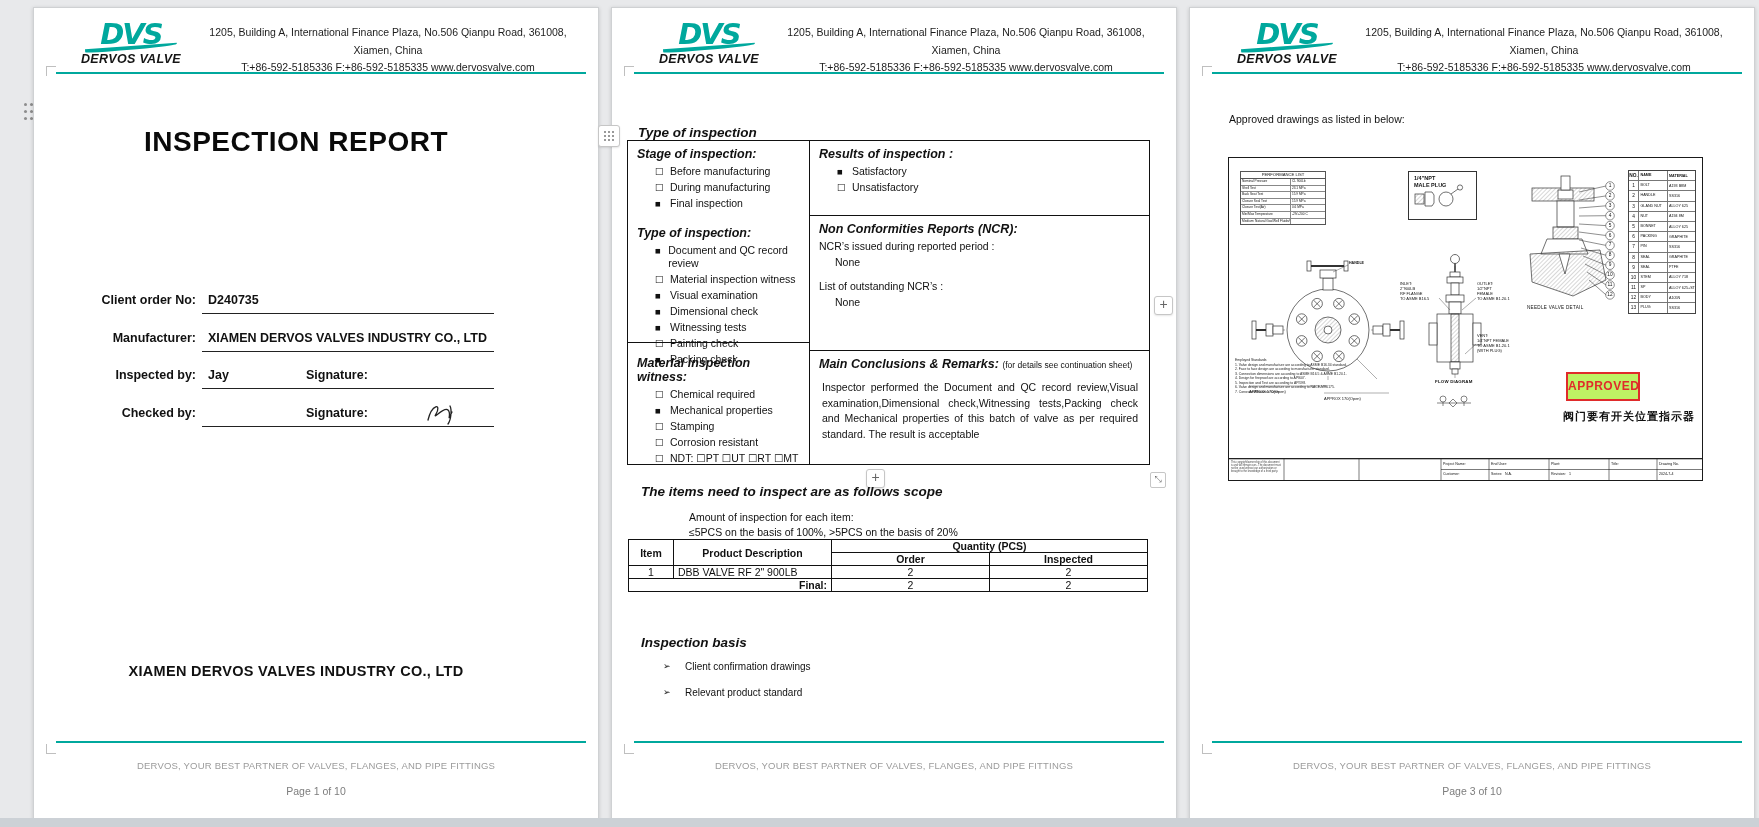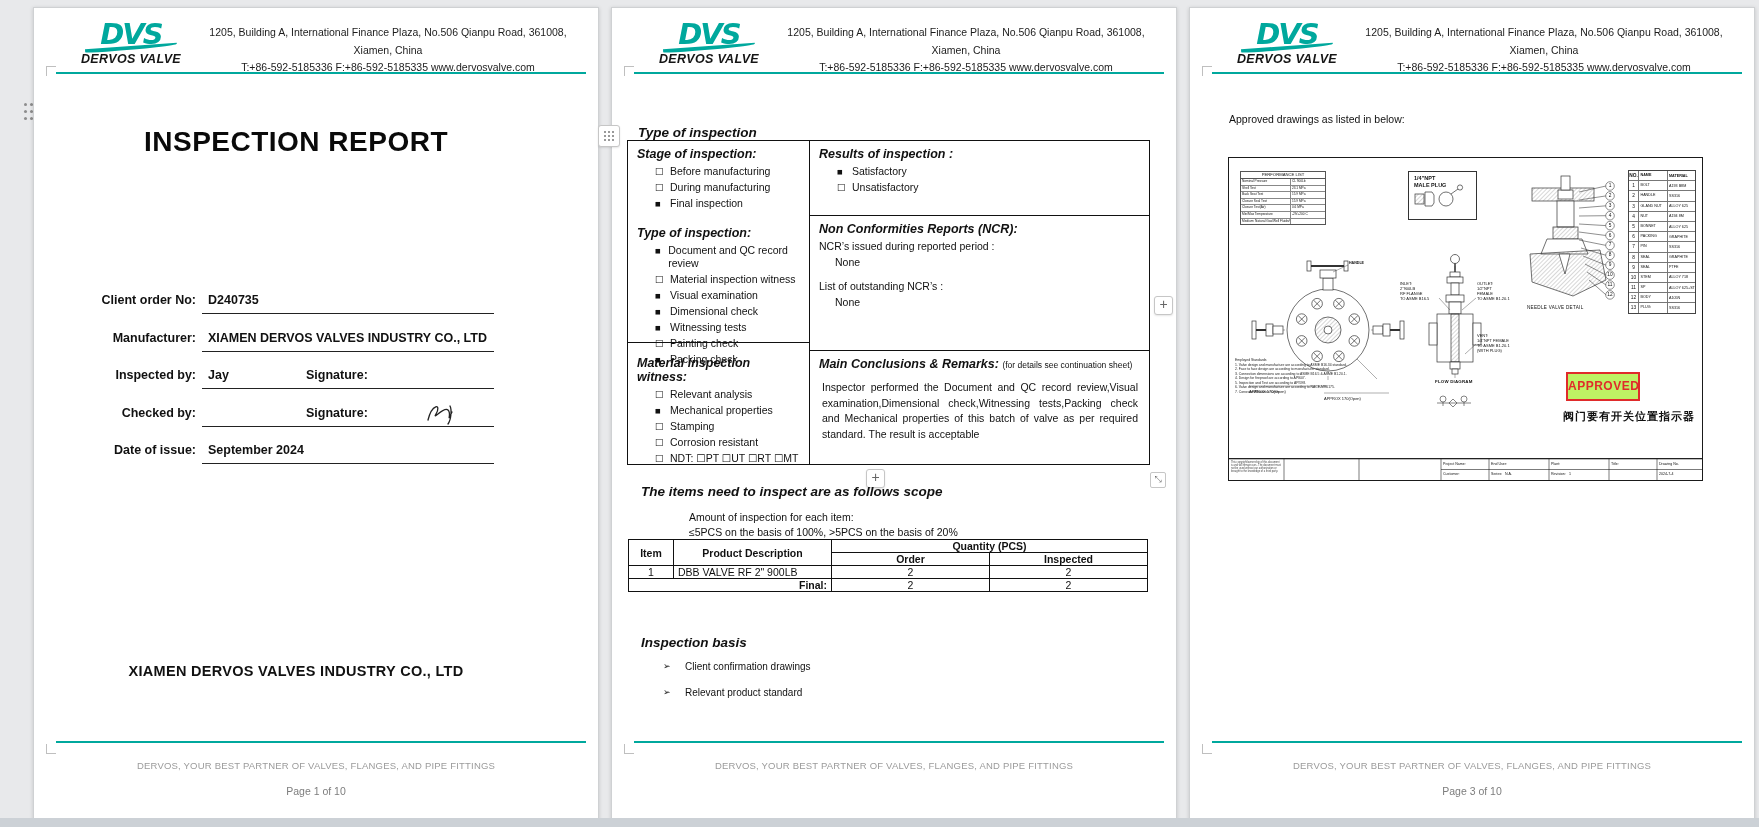--- a/index.html
+++ b/index.html
@@ -181,26 +181,20 @@
     <span class="fline"></span>
   </div>
 
   <div class="frow">
     <span class="flabel">Checked by:</span>
     <span class="fvalue"></span>
     <span class="fsiglabel">Signature:</span>
     <span class="fline"></span>
   </div>
 
-  <div class="frow">
-    <span class="flabel">Date of issue:</span>
-    <span class="fvalue">September 2024</span>
-    <span class="fsiglabel"></span>
-    <span class="fline"></span>
-  </div>
 </div>
 
   <svg class="sig-scribble" width="40" height="26" viewBox="0 0 40 26">
     <path d="M6,18 C10,2 20,1 14,12 C10,19 22,4 26,8 C30,12 24,22 30,10 M28,4 C30,8 29,18 26,22" fill="none" stroke="#222" stroke-width="1.3" stroke-linecap="round"></path>
   </svg>
 
   <div class="company-line">XIAMEN DERVOS VALVES INDUSTRY CO., LTD</div>
 
   <div class="rule-bottom"></div>
   <div class="corner-bottom"></div>
@@ -281,21 +275,21 @@
     <span class="g">■</span>
     <span class="cl">Packing check</span>
   </div>
 </div>
     </div>
     <div class="cell c-left-2">
       <div class="cell-title">Material inspection witness:</div>
       <div>
   <div class="ck">
     <span class="g">☐</span>
-    <span class="cl">Relevant analysis</span>
+    <span class="cl">Chemical required</span>
   </div>
 
   <div class="ck">
     <span class="g">■</span>
     <span class="cl">Mechanical properties</span>
   </div>
 
   <div class="ck">
     <span class="g">☐</span>
     <span class="cl">Stamping</span>

